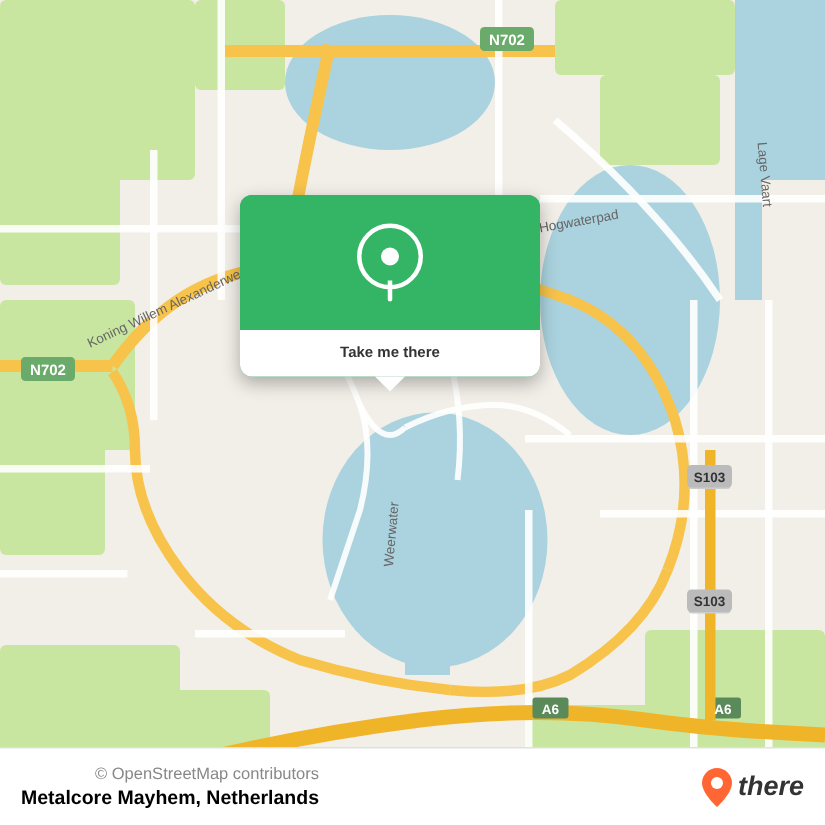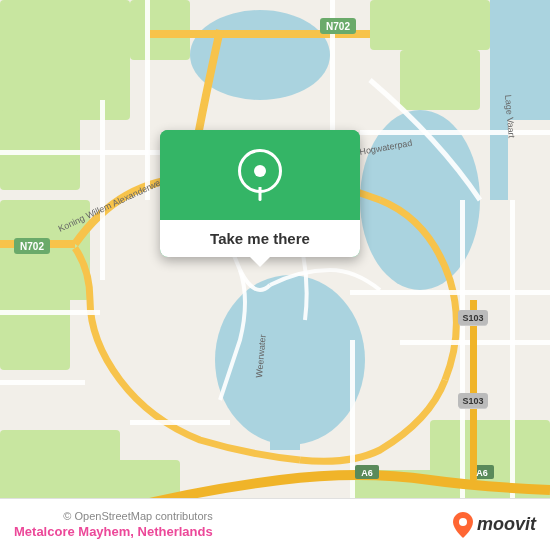--- a/index.html
+++ b/index.html
@@ -79,21 +79,21 @@
       left: 50%;
       transform: translateX(-50%);
       border-radius: 0 0 3px 3px;
     }
 
     #popup-label {
       background: white;
       border-radius: 0 0 8px 8px;
       padding: 10px 12px;
       text-align: center;
-      font-size: 15px;
+      font-size: 10px;
       font-weight: 600;
       color: #333333;
       cursor: pointer;
     }
 
     
     #popup-card::after {
       content: '';
       position: absolute;
       bottom: -10px;
@@ -265,25 +265,25 @@
         </div>
         <div class="pin-tail"></div>
       </div>
     </div>
     <div id="popup-label">Take me there</div>
   </div>
 
   <div id="bottom-bar">
     <div style="display:flex; flex-direction:column; gap:2px;">
       <span id="copyright-text" style="font-size:11px; color:#888;">© OpenStreetMap contributors</span>
-      <span id="location-label" style="font-size:13px; font-weight:600; color:#ec4899;">Metalcore Mayhem, Netherlands</span>
+      <span id="location-label" style="font-size:13px; font-weight:600; color:#000000;">Metalcore Mayhem, Netherlands</span>
     </div>
     <div id="moovit-logo" style="display:flex; align-items:center; gap:4px;">
 
       <svg width="20" height="26" viewBox="0 0 20 26">
         <path d="M10 0 C4.5 0 0 4.5 0 10 C0 17 10 26 10 26 C10 26 20 17 20 10 C20 4.5 15.5 0 10 0Z" fill="#ff6633"></path>
         <circle cx="10" cy="10" r="4" fill="white"></circle>
       </svg>
-      <span style="font-size:18px; font-weight:700; color:#333; font-style:italic;">moovit</span>
+      <span style="font-size:18px; font-weight:700; color:#333; font-style:italic;">there</span>
     </div>
   </div>
 
 </div>
 
 </body></html>

